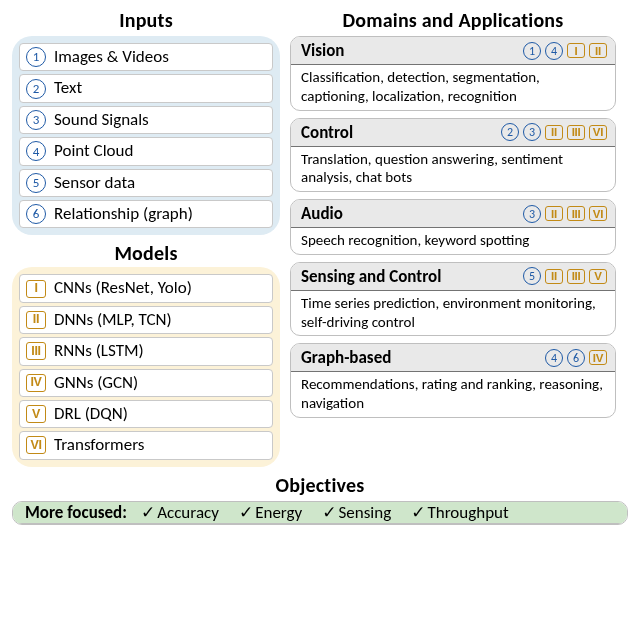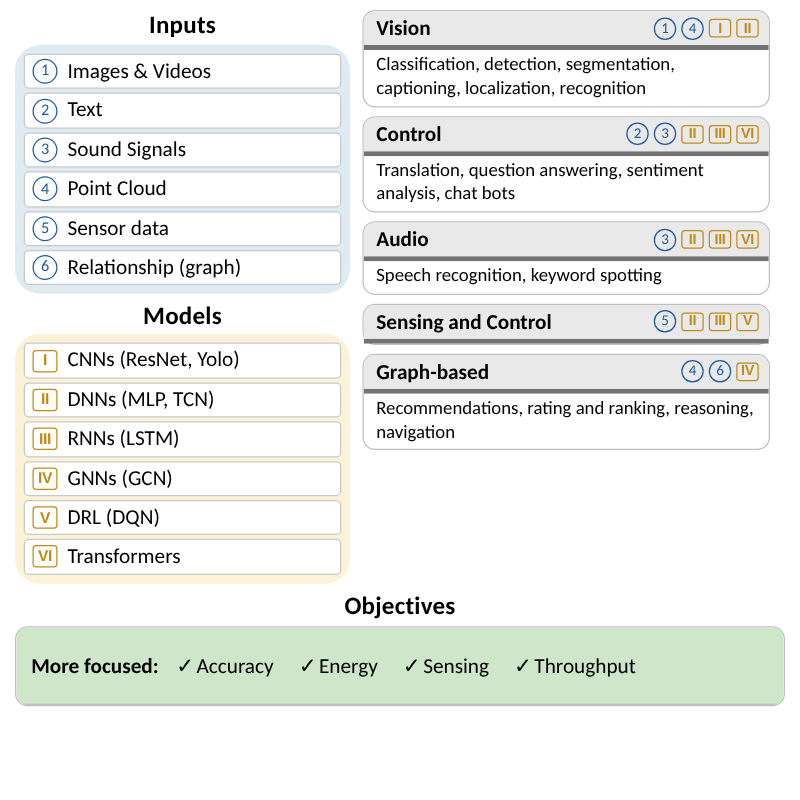--- a/index.html
+++ b/index.html
@@ -86,36 +86,36 @@
   }
   .domain-card:last-child { margin-bottom:0; }
   .domain-head {
     background: #e9e9e9;
     border-radius: 9px 9px 0 0;
     padding: 3px 8px 3px 10px;
     display: flex;
     align-items: center;
     font-weight: 700;
     font-size: 17px;
-    border-bottom: 4px solid #737373;
+    border-bottom: 1px solid #737373;
   }
   .domain-body {
     padding: 3px 10px 4px 10px;
     font-size: 15px;
     line-height: 1.25;
   }
 
   .objectives-wrap { margin-top: 6px; }
   .obj-panel {
     border: 1px solid #bfbfbf;
     border-radius: 10px;
     overflow:hidden;
   }
   .obj-row {
-    padding: 20px 12px;
+    padding: 0 12px;
     font-size: 17px;
     display: flex;
     align-items: center;
     gap: 14px;
     flex-wrap: wrap;
   }
   .obj-row.top { background: #cfe6cb; border-bottom:1px solid #bfbfbf; }
   .obj-row.bottom { background: #fff; }
   .obj-label { font-weight: 700; }
   .check::before { content: "✓"; color: #000; margin-right:2px; font-weight: 400; }
@@ -179,20 +179,21 @@
           <span>DRL (DQN)</span>
         </div>
         <div class="list-row">
           <span class="roman">VI</span>
           <span>Transformers</span>
         </div>
       </div>
   </div>
 
   <div class="right-col">
+    <div class="section-title">Domains and Applications</div>
     <div id="domains-panel">
         <div class="domain-card">
     <div class="domain-head">
       <span>Vision</span>
       <span class="tag-row">
               <span class="circ">1</span>
               <span class="circ">4</span>
               <span class="roman">I</span>
               <span class="roman">II</span>
             </span>
@@ -227,20 +228,21 @@
         <div class="domain-card">
     <div class="domain-head">
       <span>Sensing and Control</span>
       <span class="tag-row">
               <span class="circ">5</span>
               <span class="roman">II</span>
               <span class="roman">III</span>
               <span class="roman">V</span>
             </span>
     </div>
+    <div class="domain-body">Time series prediction, environment monitoring, self-driving control</div>
         </div>
         <div class="domain-card">
     <div class="domain-head">
       <span>Graph-based</span>
       <span class="tag-row">
               <span class="circ">4</span>
               <span class="circ">6</span>
               <span class="roman">IV</span>
             </span>
     </div>

